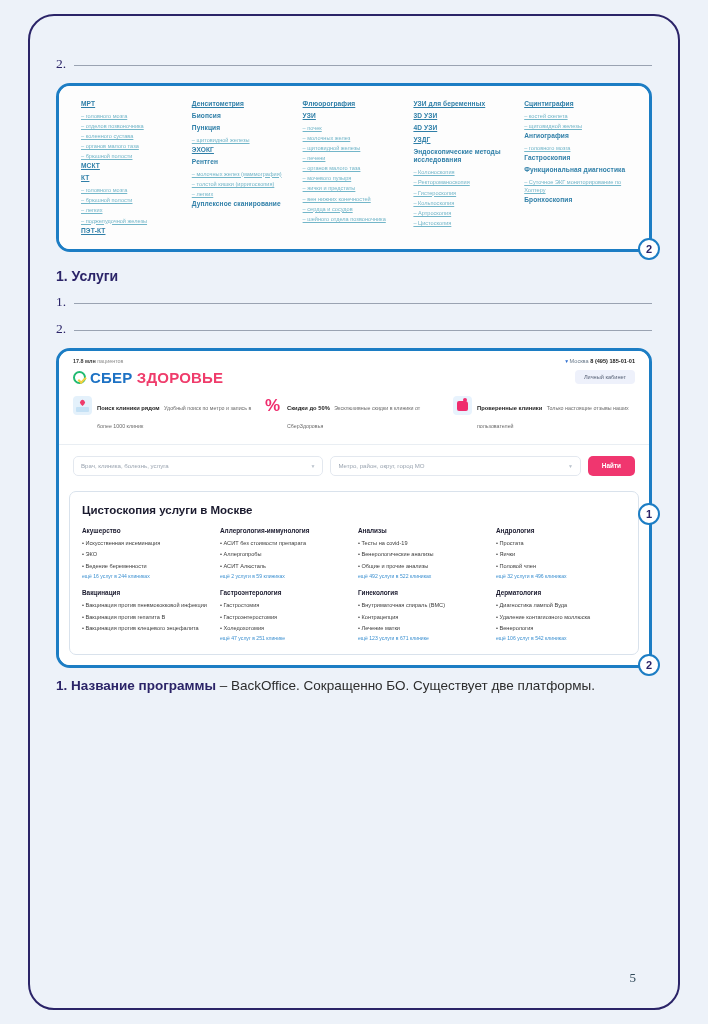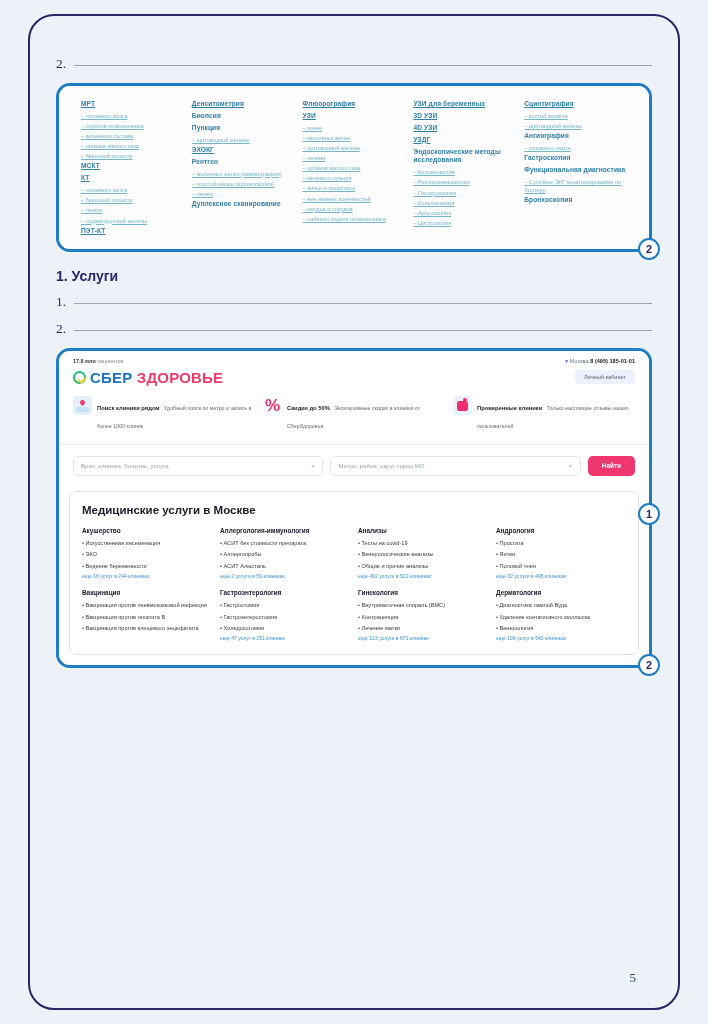--- a/index.html
+++ b/index.html
@@ -477,21 +477,21 @@
           <span class="caret">▼</span>
         </div>
         <div class="sfield">
           <span>Метро, район, округ, город МО</span>
           <span class="caret">▼</span>
         </div>
         <button class="find-btn">Найти</button>
       </div>
 
       <div class="svc-card">
-        <div class="svc-title">Медицинские услуги в Москве</div>
+        <div class="svc-title">Цистоскопия услуги в Москве</div>
 
         <div class="svc-grid">
           <div class="svc-col">
             <div class="svc-h">Акушерство</div>
             <div class="svc-i">• Искусственная инсеминация</div>
             <div class="svc-i">• ЭКО</div>
             <div class="svc-i">• Ведение беременности</div>
             <div class="svc-more">ещё 16 услуг в 244 клиниках</div>
           </div>
           <div class="svc-col">
@@ -548,17 +548,20 @@
         </div>
       </div>
 
     </div>
 
     <div class="badge" style="right:-11px; top:152px;">1</div>
     <div class="badge badge-br">2</div>
   </div>
 
 
+  <p class="body-p">
+    <b>1. Название программы</b><span> – BackOffice. Сокращенно БО. Существует две платформы.</span>
+  </p>
 
 </div>
 
 <div class="page-num">5</div>
 </div>
 
 </body></html>

